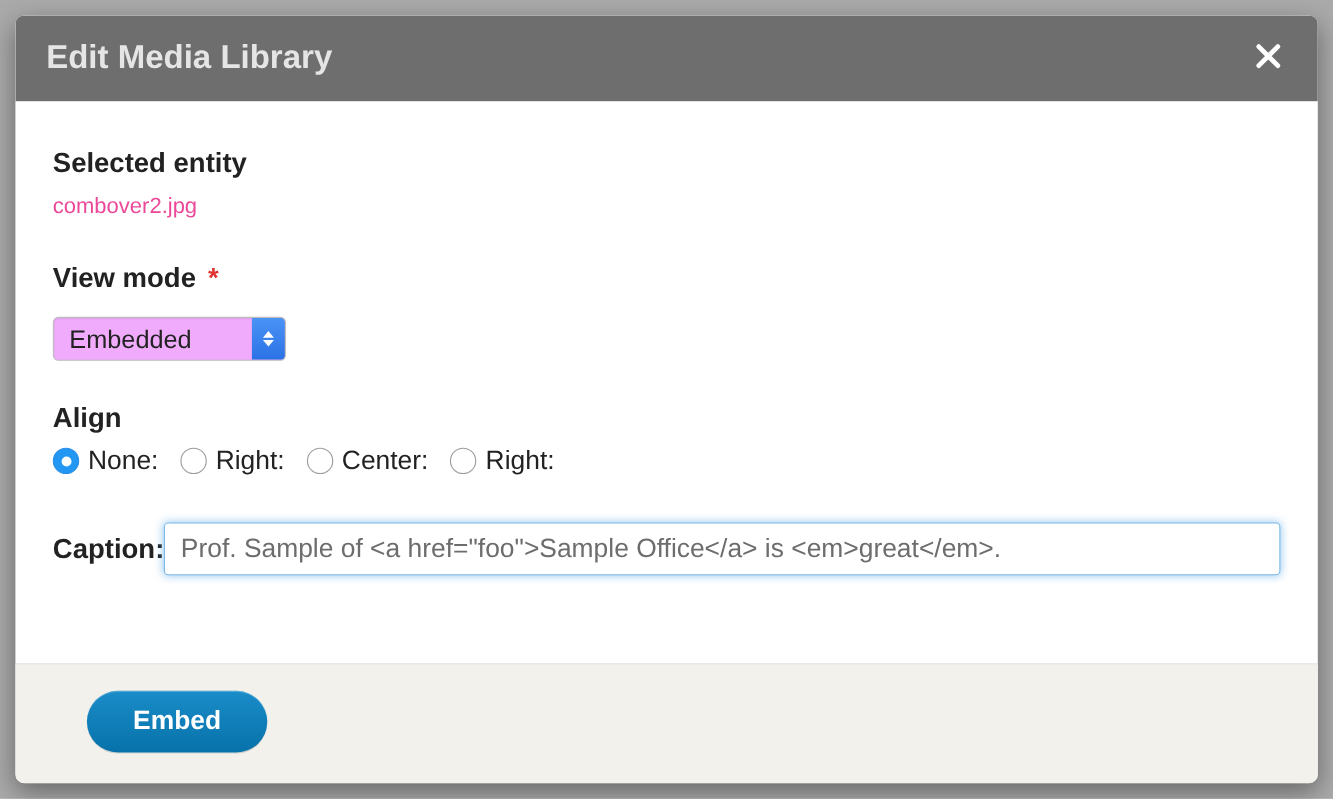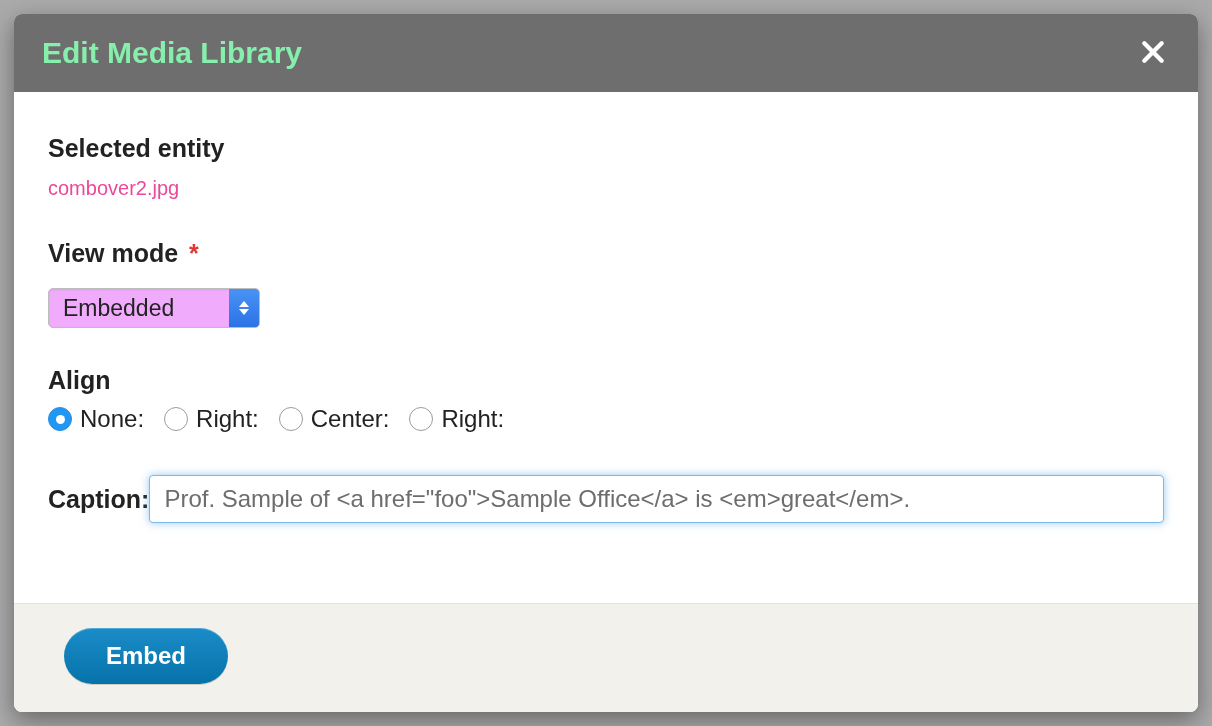--- a/index.html
+++ b/index.html
@@ -20,21 +20,21 @@
     left: 14px; right: 14px; top: 14px; bottom: 14px;
     background: #fff;
     border-radius: 8px;
     box-shadow: 0 8px 24px rgba(0,0,0,0.4);
     overflow: hidden;
     display: flex;
     flex-direction: column;
   }
   .modal-header {
     background: #6e6e6e;
-    color: #86efac;
+    color: #e5e5e5;
     padding: 22px 28px;
     display: flex;
     align-items: flex-end;
     justify-content: space-between;
   }
   .modal-title {
     font-size: 30px;
     font-weight: 700;
   }
   .close-btn {
@@ -149,21 +149,21 @@
     border: 1px solid #7db9e8;
     border-radius: 4px;
     outline: none;
     box-shadow: 0 0 8px rgba(68,154,227,0.55);
     background: #fff;
     font-family: inherit;
   }
   .modal-footer {
     background: #f2f1ec;
     border-top: 1px solid #e4e3de;
-    padding: 24px 34px 28px 50px;
+    padding: 24px 34px 28px 65px;
   }
   .embed-btn {
     background: linear-gradient(#1a8cc8, #0772aa);
     color: #fff;
     font-weight: 700;
     font-size: 24px;
     border: none;
     border-radius: 999px;
     padding: 14px 42px;
     cursor: pointer;

